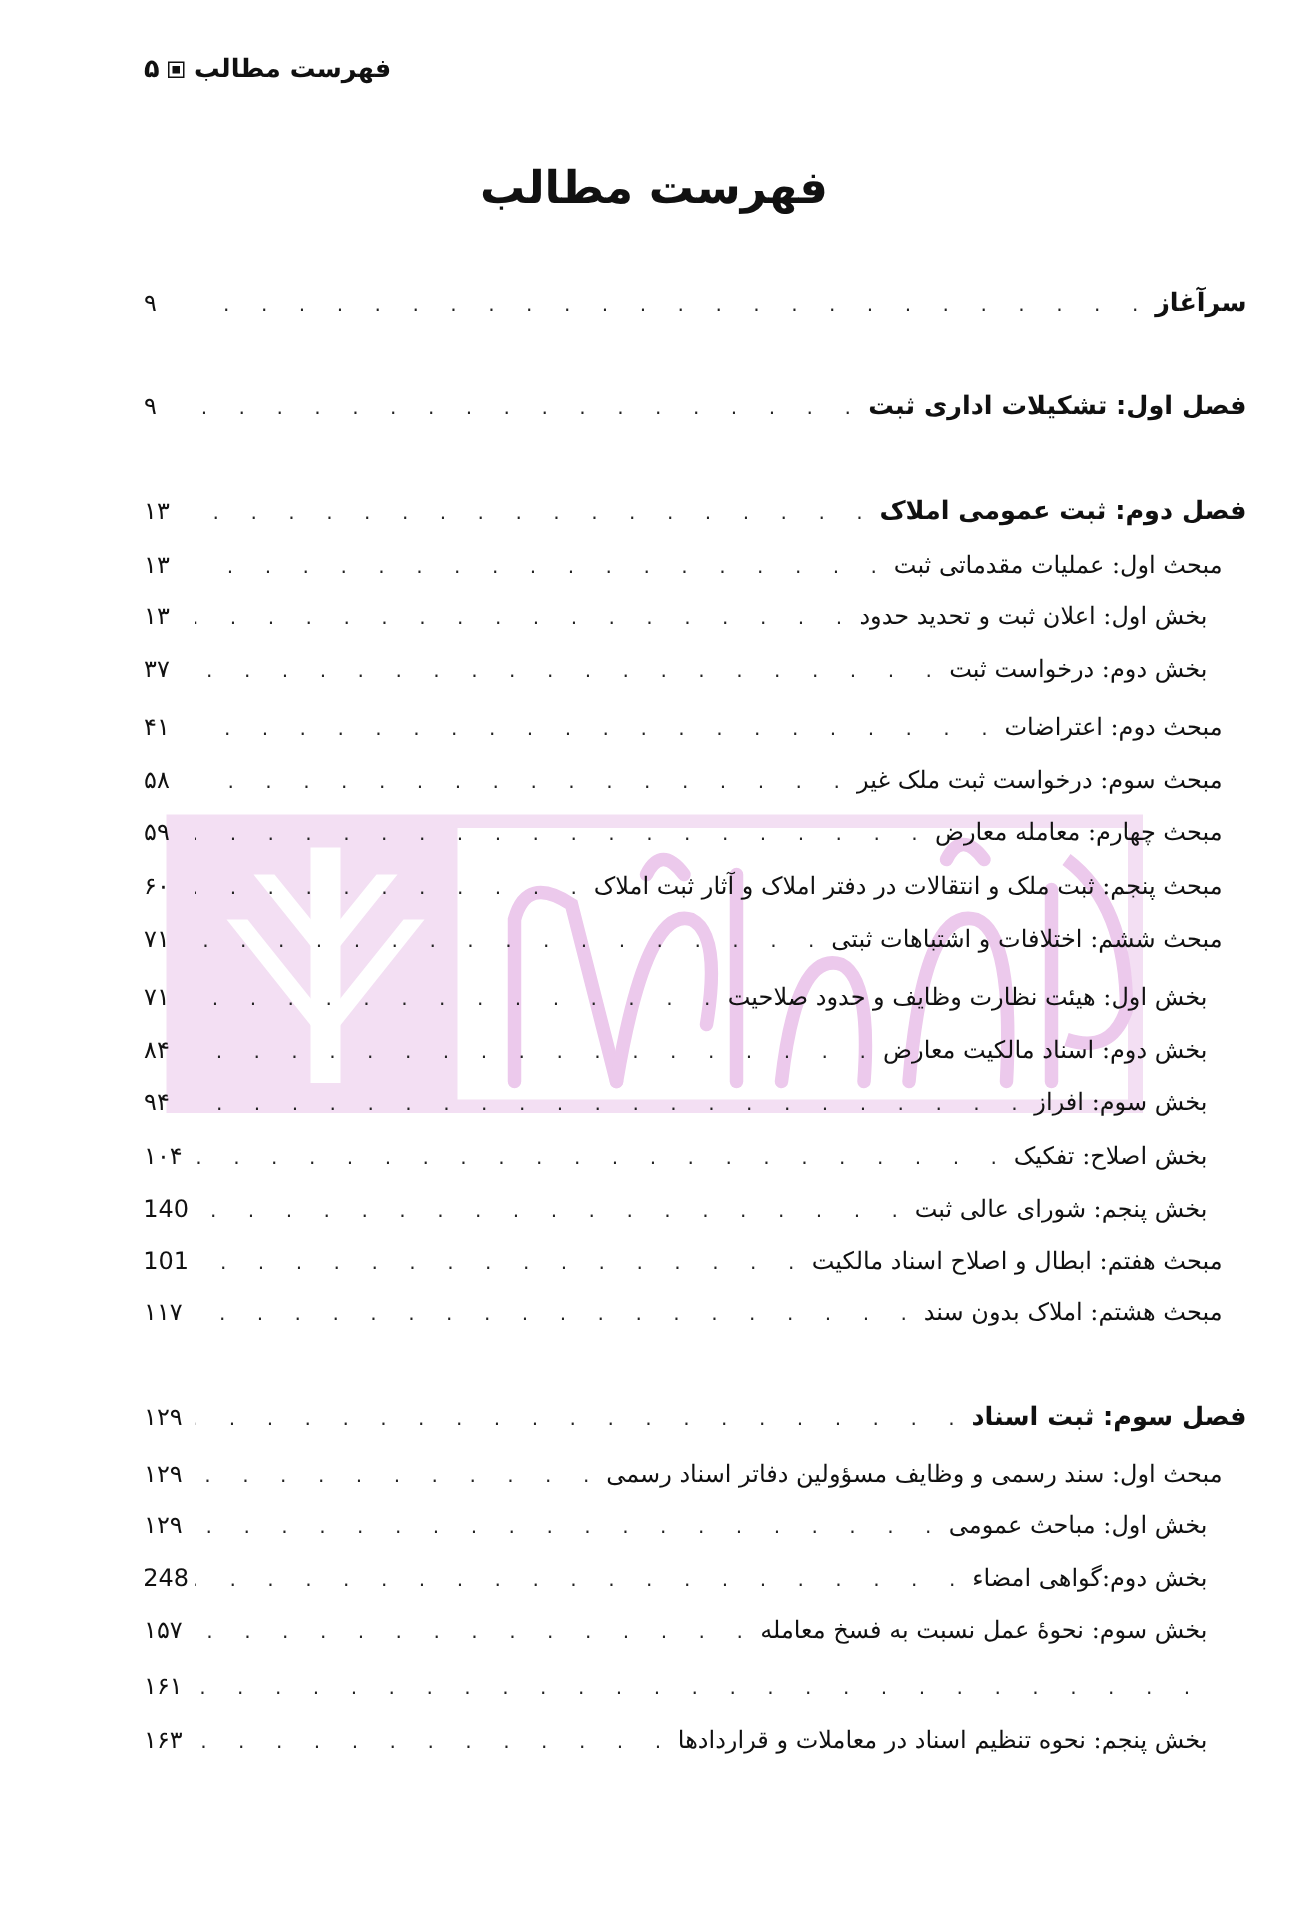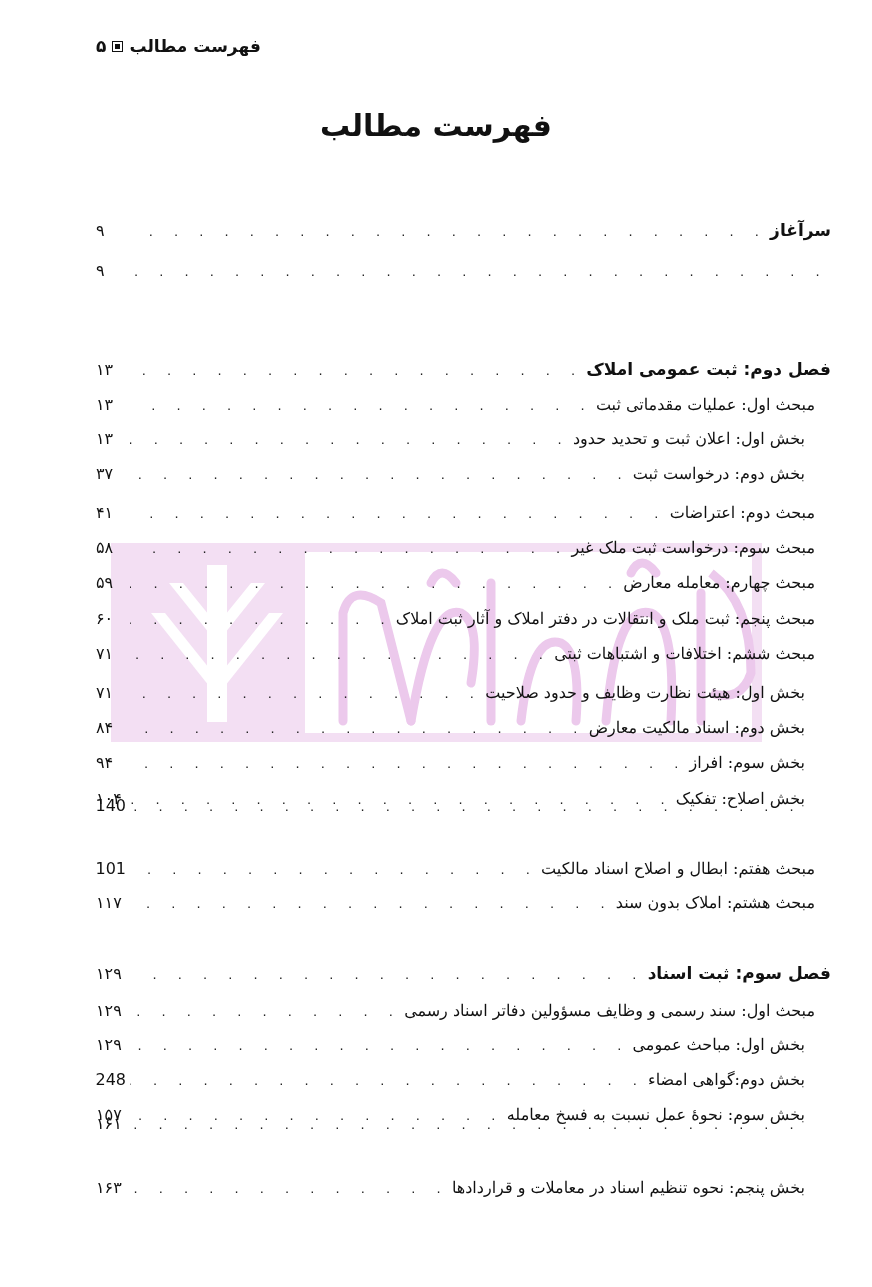--- a/index.html
+++ b/index.html
@@ -53,21 +53,21 @@
     .row {
       position: absolute; left: 0; right: 0; height: 30px;
       display: flex; align-items: baseline;
       font-family: "DejaVu Serif", serif;
       font-size: 16px; line-height: 30px;
     }
     .row.chapter {
       font-family: "DejaVu Sans", sans-serif;
       font-weight: bold; font-size: 17px;
     }
-    .row .title { white-space: nowrap; margin-top: 28px; }
+    .row .title { white-space: nowrap; }
     .row .leader {
       flex: 1 1 auto; overflow: hidden; white-space: nowrap;
       margin: 0 4px; color: #222; letter-spacing: 6px;
       font-weight: normal; font-family: "DejaVu Sans Mono", monospace;
       font-size: 11px;
     }
     .row .leader::after {
       content: ". . . . . . . . . . . . . . . . . . . . . . . . . . . . . . . . . . . . . . . . . . . . . . . . . . . . . . . . . . . . . . . . . . . . . . . . . . . . . . . . . . . . . . . . . . . . . . . . . . . . . .";
     }
     .row .page {
@@ -116,20 +116,21 @@
 </div>
 
 <div class="toc">
 
 <div class="row chapter lvl1" style="top: 187px;">
       <span class="title">سرآغاز</span>
       <span class="leader"></span>
       <span class="page">۹</span>
     </div>
     <div class="row chapter lvl1" style="top: 256px;">
+      <span class="title">فصل اول: تشکیلات اداری ثبت</span>
       <span class="leader"></span>
       <span class="page">۹</span>
     </div>
     <div class="row chapter lvl1" style="top: 326px;">
       <span class="title">فصل دوم: ثبت عمومی املاک</span>
       <span class="leader"></span>
       <span class="page">۱۳</span>
     </div>
     <div class="row lvl2" style="top: 362px;">
       <span class="title">مبحث اول: عملیات مقدماتی ثبت</span>
@@ -185,20 +186,21 @@
       <span class="title">بخش سوم: افراز</span>
       <span class="leader"></span>
       <span class="page">۹۴</span>
     </div>
     <div class="row lvl3" style="top: 756px;">
       <span class="title">بخش اصلاح: تفکیک</span>
       <span class="leader"></span>
       <span class="page">۱۰۴</span>
     </div>
     <div class="row lvl3" style="top: 791px;">
+      <span class="title">بخش پنجم: شورای عالی ثبت</span>
       <span class="leader"></span>
       <span class="page">140</span>
     </div>
     <div class="row lvl2" style="top: 826px;">
       <span class="title">مبحث هفتم: ابطال و اصلاح اسناد مالکیت</span>
       <span class="leader"></span>
       <span class="page">101</span>
     </div>
     <div class="row lvl2" style="top: 860px;">
       <span class="title">مبحث هشتم: املاک بدون سند</span>

